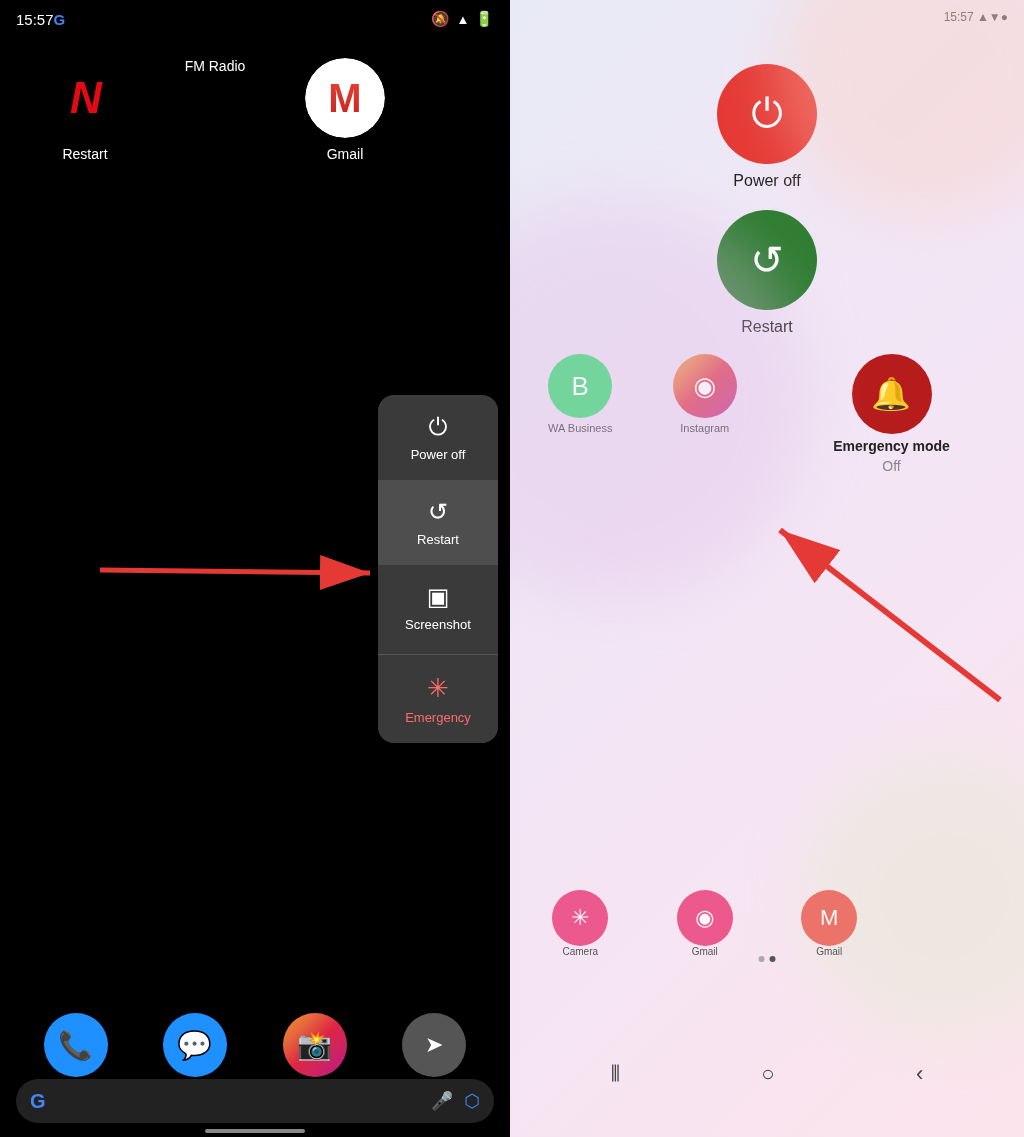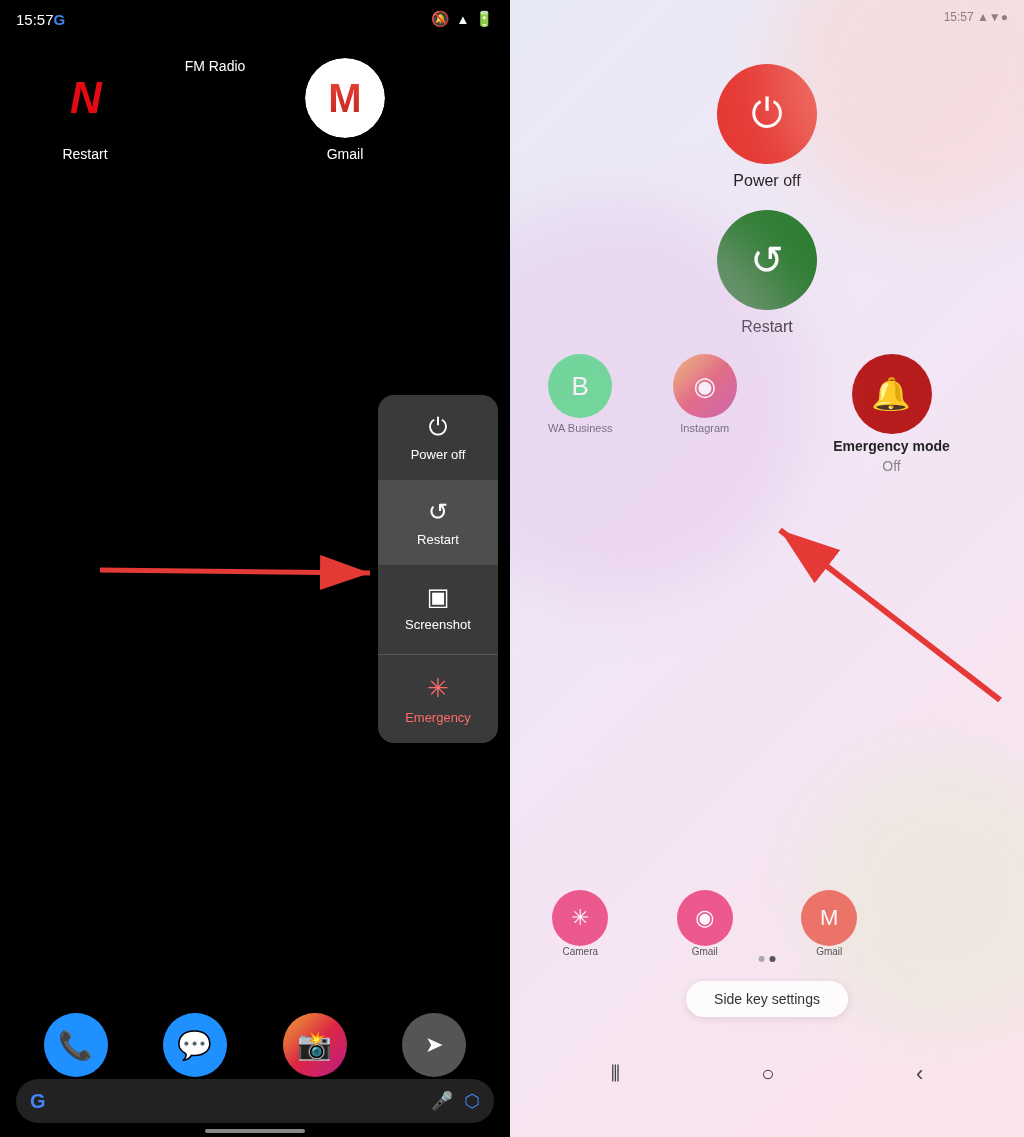--- a/index.html
+++ b/index.html
@@ -489,22 +489,19 @@
       <div class="bri" style="background:#EA4335;">M</div>
       <div class="bri-label">Gmail</div>
     </div>
   </div>
 
   <div style="position:absolute;bottom:175px;left:50%;transform:translateX(-50%);display:flex;gap:5px;">
     <div style="width:6px;height:6px;border-radius:50%;background:#aaa;"></div>
     <div style="width:6px;height:6px;border-radius:50%;background:#555;"></div>
   </div>
 
-  <div class="side-key-btn">
-    <span>Side key settings</span>
-  </div>
 
   <div class="right-nav">
     <span class="nav-btn">⫴</span>
     <span class="nav-btn">○</span>
     <span class="nav-btn">‹</span>
   </div>
 </div>
 
 </body></html>

